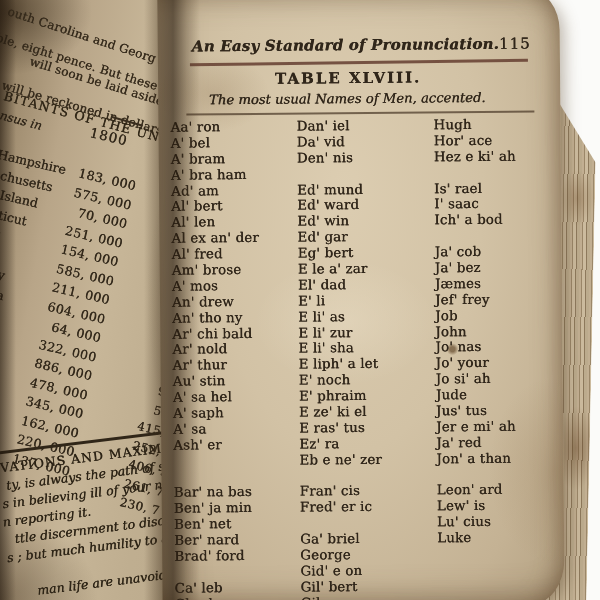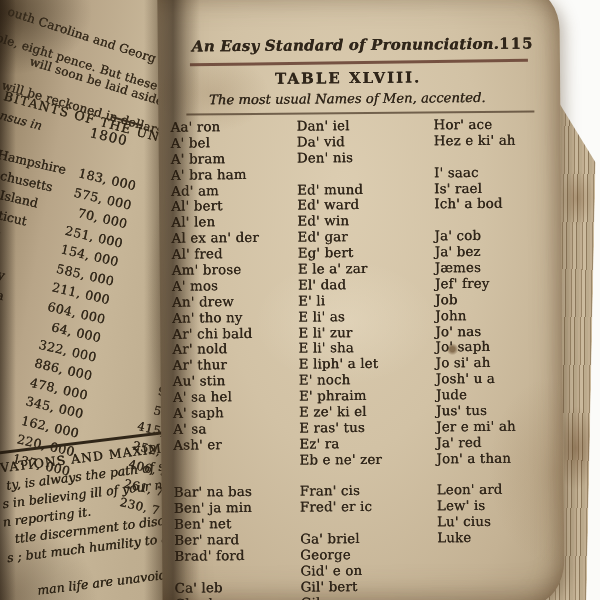--- a/index.html
+++ b/index.html
@@ -81,21 +81,21 @@
       radial-gradient(circle at 292px 358px, rgba(84,56,26,.6) 0 2.5px, rgba(84,56,26,0) 6px),
       radial-gradient(ellipse 130px 90px at 185px 330px, rgba(255,247,228,.22), transparent 70%),
       radial-gradient(ellipse 90px 130px at 392px 480px, rgba(118,88,52,.16), transparent 72%),
       radial-gradient(ellipse 80px 55px at 55px 100px, rgba(110,80,45,.18), transparent 70%);
   }
   .ink { text-shadow:.35px 0 0 currentColor; }
 
   .mp-headrow { position:absolute; left:34px; top:44px; width:324px;
     display:flex; justify-content:space-between; align-items:baseline; }
   .mp-title { font-style:italic; font-weight:600; font-size:15px; letter-spacing:.2px; white-space:nowrap; }
-  .mp-pagenum { font-weight:700; font-size:15px; letter-spacing:1px; }
+  .mp-pagenum { font-weight:400; font-size:15px; letter-spacing:1px; }
   .mp-header-rule { position:absolute; left:32px; top:69px; width:338px; height:2.5px;
     background:#6a4536; opacity:.9; transform:rotate(-.3deg); }
   .mp-table-heading { position:absolute; left:20px; top:77px; width:340px; text-align:center;
     font-weight:700; font-size:15px; letter-spacing:2px; white-space:nowrap; }
   .mp-subtitle { position:absolute; left:14px; top:99px; width:350px; text-align:center;
     font-style:italic; font-size:13.2px; white-space:nowrap; }
   .mp-subtitle-rule { position:absolute; left:28px; top:120px; width:348px; height:1.5px;
     background:#4f3e2c; opacity:.75; }
 
   .columns { position:absolute; left:0; top:126px; width:100%; display:flex; }
@@ -299,37 +299,37 @@
           <div>Fran' cis</div>
           <div>Fred' er ic</div>
           <div>&nbsp;</div>
           <div>Ga' briel</div>
           <div>George</div>
           <div>Gid' e on</div>
           <div>Gil' bert</div>
           <div>Giles</div>
         </div>
       <div class="col col-3 ink">
+          <div>Hugh</div>
           <div>Hor' ace</div>
           <div>Hez e ki' ah</div>
           <div>&nbsp;</div>
+          <div>Is' rael</div>
           <div>I' saac</div>
-          <div>Is' rael</div>
           <div>Ich' a bod</div>
           <div>&nbsp;</div>
           <div>Ja' cob</div>
           <div>Ja' bez</div>
           <div>Jæmes</div>
           <div>Jef' frey</div>
           <div>Job</div>
           <div>John</div>
           <div>Jo' nas</div>
-          <div>Jo' saph</div>
+          <div>Jo' your</div>
           <div>Jo si' ah</div>
-          <div>Josh' u a</div>
           <div>Jude</div>
           <div>Jus' tus</div>
           <div>Jer e mi' ah</div>
           <div>Ja' red</div>
           <div>Jon' a than</div>
           <div>&nbsp;</div>
           <div>Leon' ard</div>
           <div>Lew' is</div>
           <div>Lu' cius</div>
           <div>Luke</div>

